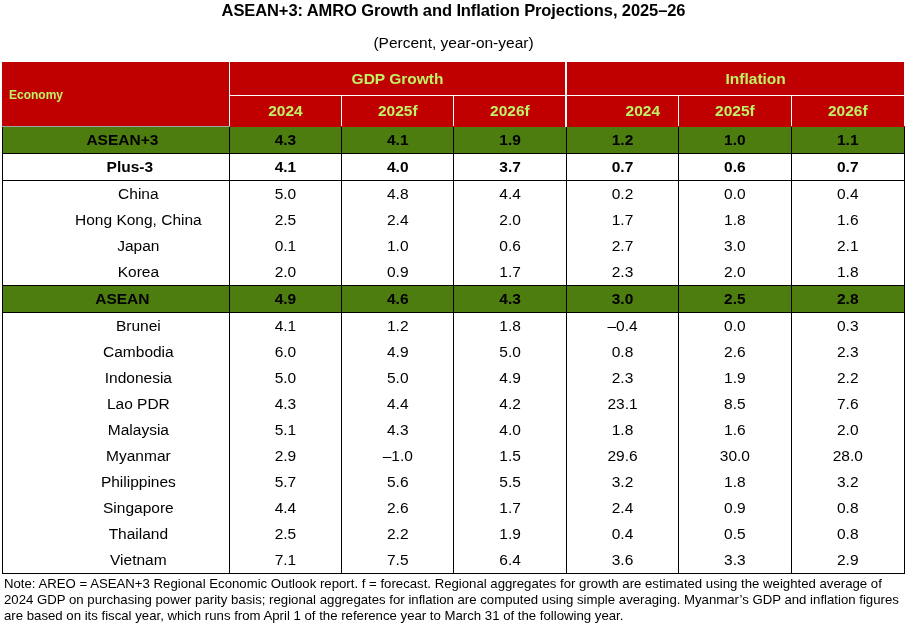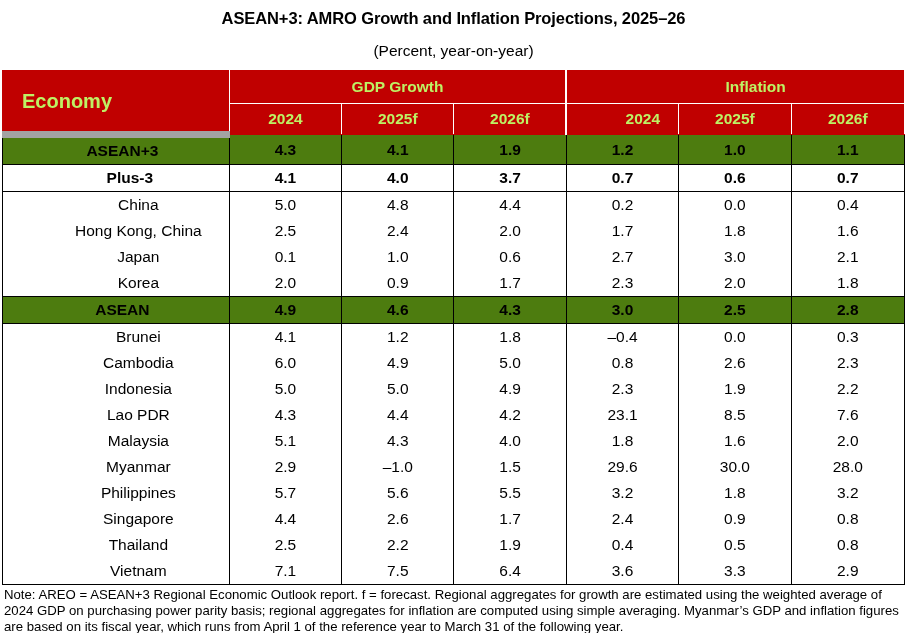--- a/index.html
+++ b/index.html
@@ -17,21 +17,21 @@
 
   .page {
     width: 907px;
     height: 633px;
     position: relative;
     box-sizing: border-box;
   }
 
   
   .title-block {
-    padding-top: 8px;
+    padding-top: 0;
     text-align: center;
   }
   .main-title {
     font-size: 16.5px;
     font-weight: bold;
     letter-spacing: -0.1px;
     line-height: 20px;
   }
   .sub-title {
     font-size: 15.5px;
@@ -62,25 +62,25 @@
     font-weight: bold;
     font-size: 15.5px;
     text-align: center;
     border: 1px solid #ffffff;
     padding: 0;
     height: 30px;
     vertical-align: middle;
   }
   th.hdr-economy {
     text-align: left;
-    padding-left: 19px;
-    font-size: 20px;
+    padding-left: 6px;
+    font-size: 12px;
     border-left: 1px solid #C00000;
     border-top: 1px solid #C00000;
-    border-bottom: 7px solid #a3a3a3;
+    border-bottom: 1px solid #a3a3a3;
   }
   th.hdr-group {
     height: 32px;
     border-top: 1px solid #C00000;
   }
   th.hdr-year {
     height: 30px;
     border-bottom: 1px solid #C00000;
   }
   th.sep-left { border-left: 2px solid #ffffff; padding-left: 40px; }

